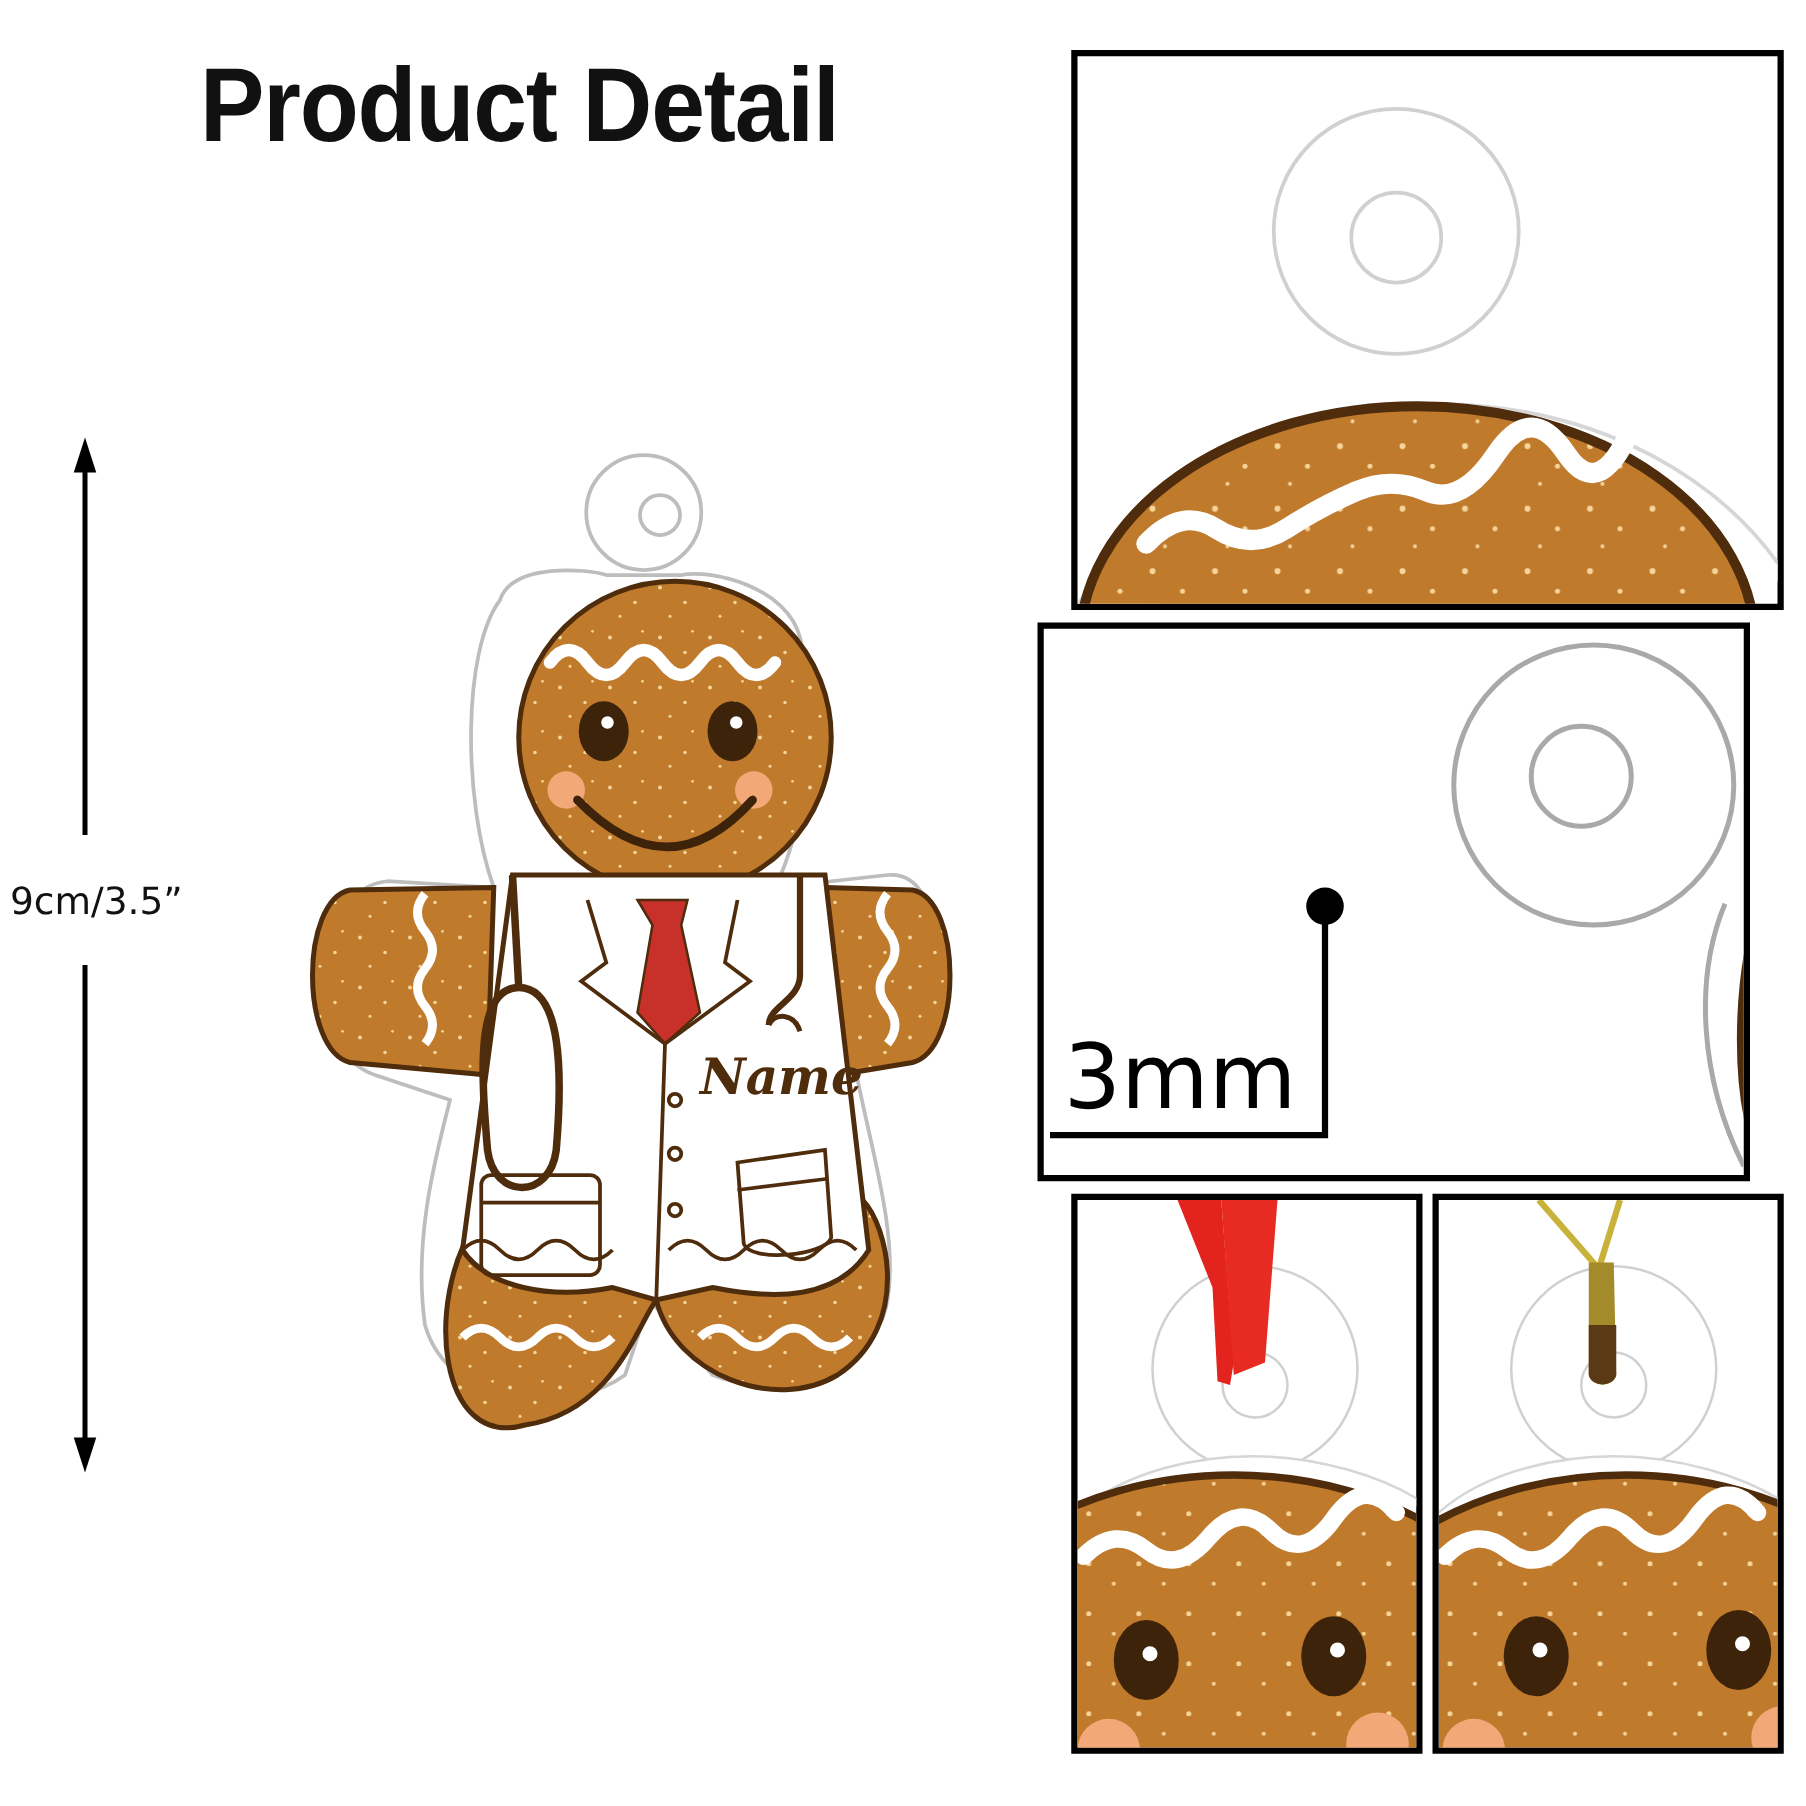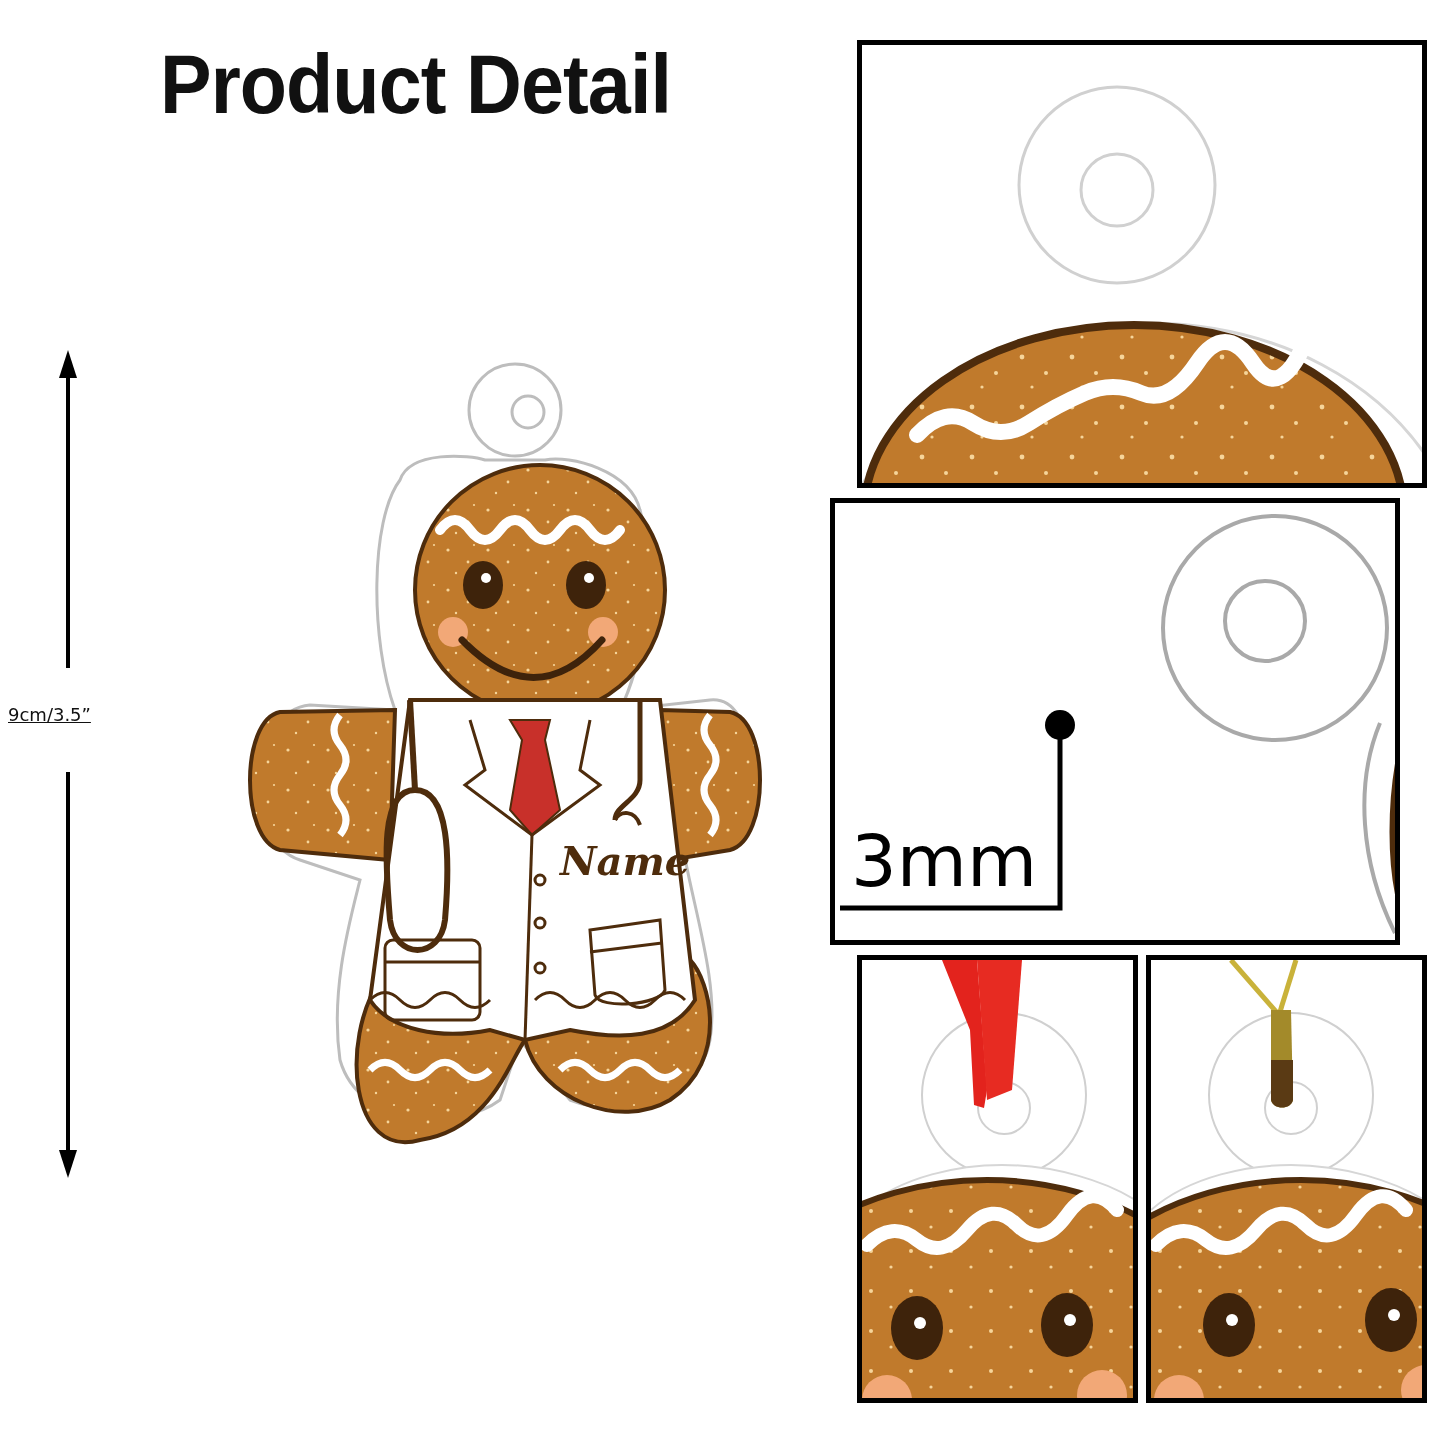--- a/index.html
+++ b/index.html
@@ -1,19 +1,19 @@
 <!DOCTYPE html>
 <html><head>
 <meta charset="utf-8">
 <style>
   html, body { margin:0; padding:0; background:#ffffff; }
   body { width:1445px; height:1445px; position:relative; overflow:hidden; font-family:"DejaVu Sans", sans-serif; }
   .title { position:absolute; left:160px; top:36px; width:570px; font-size:84px; font-weight:bold; color:#111; letter-spacing:-1px; transform:scaleX(0.92); transform-origin:left top; white-space:nowrap; font-family:"Liberation Sans", sans-serif; }
   .dim-arrow { position:absolute; left:0; top:0; }
-  .dim-label { position:absolute; left:8px; top:704px; font-size:18px; color:#111; font-family:"DejaVu Sans", sans-serif;text-decoration:underline; }
+  .dim-label { position:absolute; left:8px; top:704px; font-size:30px; color:#111; font-family:"DejaVu Sans", sans-serif; }
   .panel { position:absolute; border:5px solid #000; background:#fff; overflow:hidden; box-sizing:border-box; }
   .panel svg { position:absolute; left:0; top:0; }
   .mm-label { position:absolute; left:16px; top:316px; font-size:72px; color:#000; font-family:"DejaVu Sans", sans-serif; }
   .name-text { font-family:"DejaVu Serif", serif; font-style:italic; font-weight:bold; }
 </style>
 </head>
 <body>
 
 <div class="title">Product Detail</div>
 

